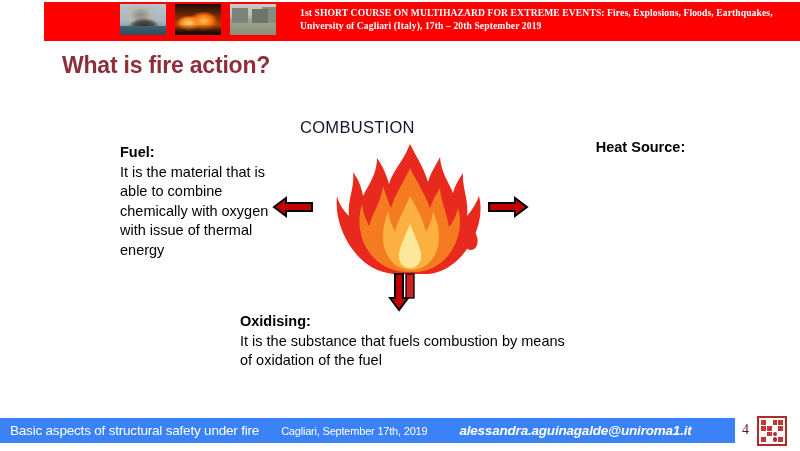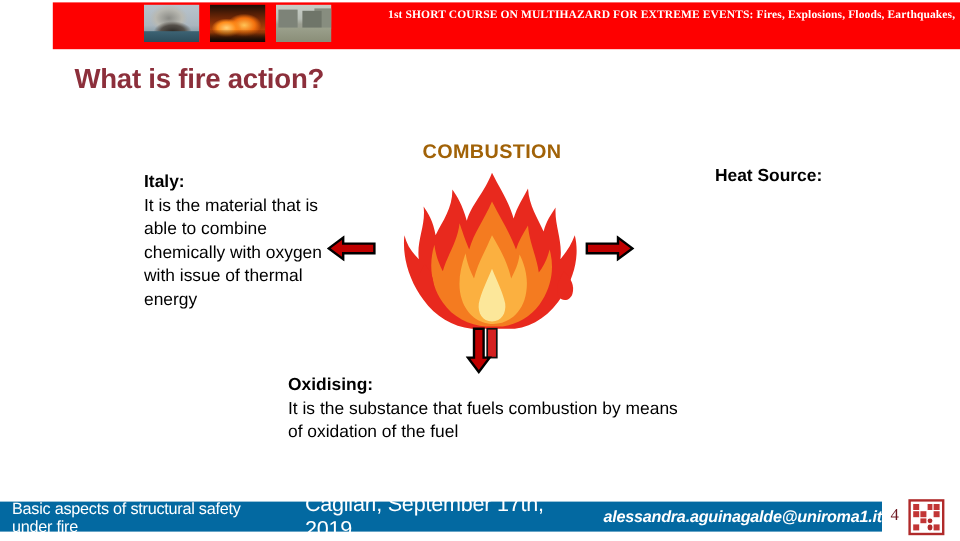--- a/index.html
+++ b/index.html
@@ -90,45 +90,44 @@
   .header-text {
     position: absolute;
     left: 300px;
     right: 4px;
     top: 6px;
     color: #ffffff;
     font-family: "Liberation Serif", serif;
     font-weight: bold;
     font-size: 9.6px;
     line-height: 13px;
-    text-align: right;
+    text-align: left;
     letter-spacing: 0.1px;
   }
 
   
   .slide-title {
     position: absolute;
     left: 62px;
     top: 52px;
     font-size: 23px;
     font-weight: bold;
     color: #8c2f3b;
     letter-spacing: -0.2px;
   }
 
   
   .combustion-label {
     position: absolute;
     left: 300px;
     top: 118px;
     width: 220px;
-    text-align: center;
     font-size: 16.5px;
-    font-weight: bold;
-    color: #a16207;
+    font-weight: normal;
+    color: #0f172a;
     letter-spacing: 0.3px;
   }
 
   
   .flame-wrap {
     position: absolute;
     left: 333px;
     top: 140px;
     width: 155px;
     height: 160px;
@@ -172,34 +171,34 @@
   .arrow-right { left: 487px; top: 196px; }
   .arrow-down { left: 388px; top: 272px; }
 
   
   .footer-bar {
     position: absolute;
     left: 0;
     top: 418px;
     width: 735px;
     height: 25px;
-    background: #0369a1;
+    background: #3b82f6;
     display: flex;
     align-items: center;
     color: #ffffff;
   }
   .footer-text-1 {
     margin-left: 10px;
     font-size: 13.5px;
     font-weight: normal;
     letter-spacing: -0.2px;
   }
   .footer-text-2 {
     margin-left: 22px;
-    font-size: 18px;
+    font-size: 11px;
     letter-spacing: -0.2px;
   }
   .footer-text-3 {
     margin-left: 32px;
     font-size: 13.5px;
     font-style: italic;
     font-weight: bold;
     letter-spacing: -0.2px;
   }
   .page-number {
@@ -242,20 +241,21 @@
 <div class="header-banner"></div>
 
 <div class="header-thumbs">
   <div class="thumb thumb-explosion"></div>
   <div class="thumb thumb-fire"></div>
   <div class="thumb thumb-flood"></div>
 </div>
 
 <div class="header-text">
   <div>1st SHORT COURSE ON MULTIHAZARD FOR EXTREME EVENTS: Fires, Explosions, Floods, Earthquakes,</div>
+  <div>University of Cagliari (Italy), 17th – 20th September 2019</div>
 </div>
 
 <div class="slide-title">What is fire action?</div>
 
 <div class="combustion-label">COMBUSTION</div>
 
 <div class="flame-wrap">
   <svg width="155" height="160" viewBox="0 0 155 160" xmlns="http://www.w3.org/2000/svg">
 
     <path d="M77 4
@@ -328,21 +328,21 @@
   </svg>
 </div>
 
 <div class="arrow arrow-down">
   <svg width="22" height="40" viewBox="0 0 22 40" xmlns="http://www.w3.org/2000/svg">
     <path d="M11 38 L2 26 L7 26 L7 2 L15 2 L15 26 L20 26 Z" fill="#c00000" stroke="#000000" stroke-width="2" stroke-linejoin="miter"></path>
   </svg>
 </div>
 
 <div class="txt-block block-fuel">
-  <span class="lead">Italy:</span>
+  <span class="lead">Fuel:</span>
   <span>It is the material that is able to combine chemically with oxygen with issue of thermal energy</span>
 </div>
 
 <div class="txt-block block-heat">
   <span class="lead">Heat Source:</span>
 </div>
 
 <div class="txt-block block-oxidising">
   <span class="lead">Oxidising:</span>
   <span>It is the substance that fuels combustion by means of oxidation of the fuel</span>

